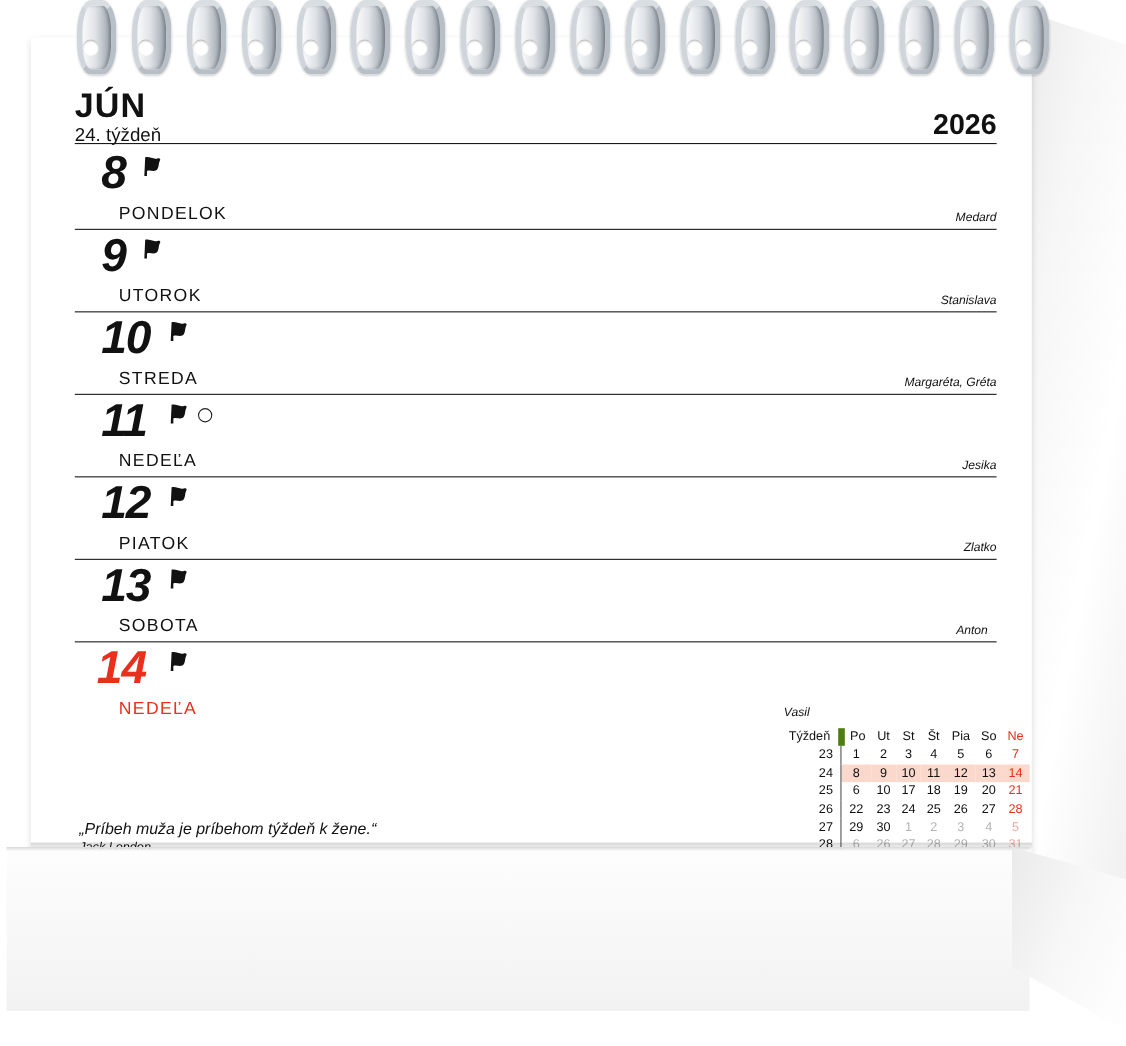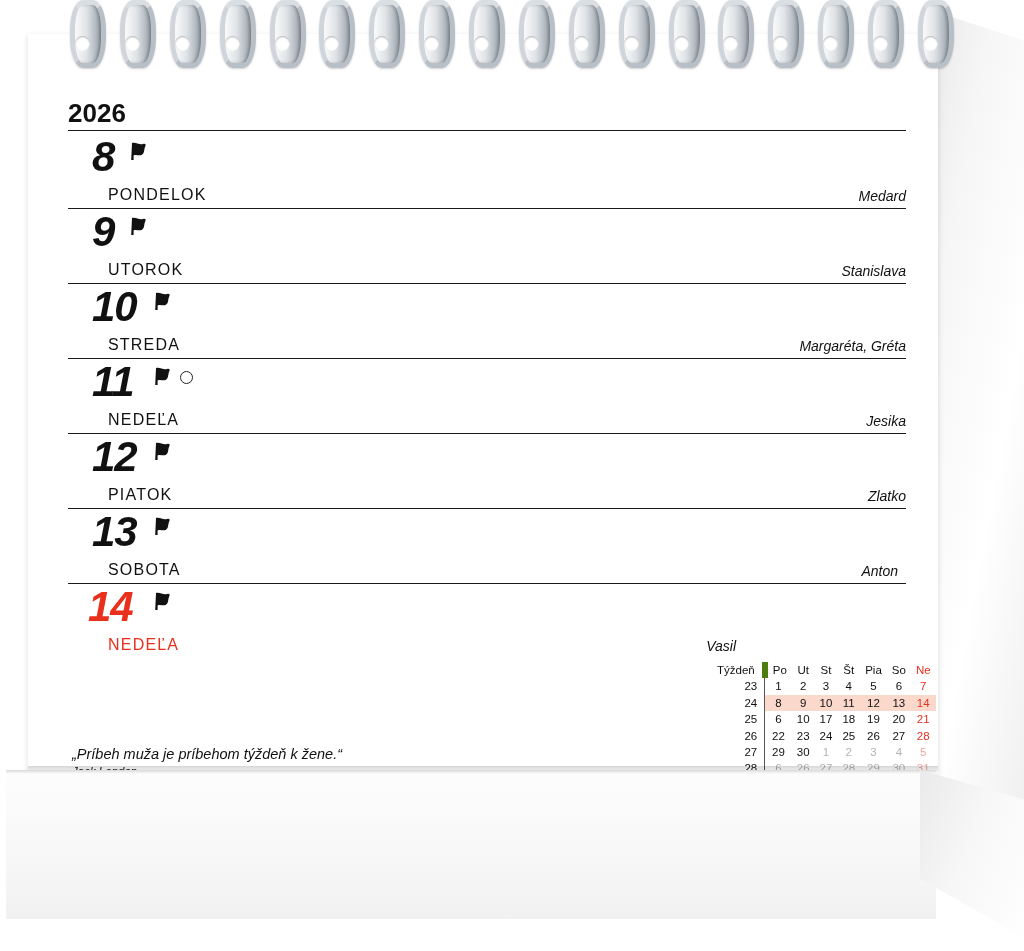--- a/index.html
+++ b/index.html
@@ -196,21 +196,21 @@
     font-weight: normal;
     letter-spacing: 1.2px;
     color: #111;
   }
   .day.sunday .dayname { color: #e8301c; text-align: center; }
 
   .nameday {
     position: absolute;
     right: 0px;
     bottom: 4px;
-    font-size: 14px;
+    font-size: 11px;
     font-style: italic;
     color: #111;
     text-align: right;
   }
 
   .moon {
     position: absolute;
     top: 12px;
     width: 11px;
     height: 11px;
@@ -280,20 +280,24 @@
 </head>
 <body>
 
 <div id="scene">
 
   <div id="back-flap"></div>
 
   <div id="page">
 
     <div id="header">
+      <div id="month-block">
+        <div id="month">JÚN</div>
+        <div id="week-label">24. týždeň</div>
+      </div>
       <div id="year">2026</div>
     </div>
     <div id="header-rule"></div>
 
     <div id="days">
         <div class="day">
           <div class="daynum">8</div>
           <div class="flag" style="left: 62px;">
             <svg width="17" height="19" viewBox="0 0 17 19" xmlns="http://www.w3.org/2000/svg">
               <path d="M2 1 C6 0 9 3 13 2 C15.5 1.4 16.2 2.6 15.3 4.2 C14 6.6 14.6 9.4 13.2 11.6 C11 15 7 12.2 3.6 13.4 L3.6 18 L1.2 18 Z" fill="#111"></path>

